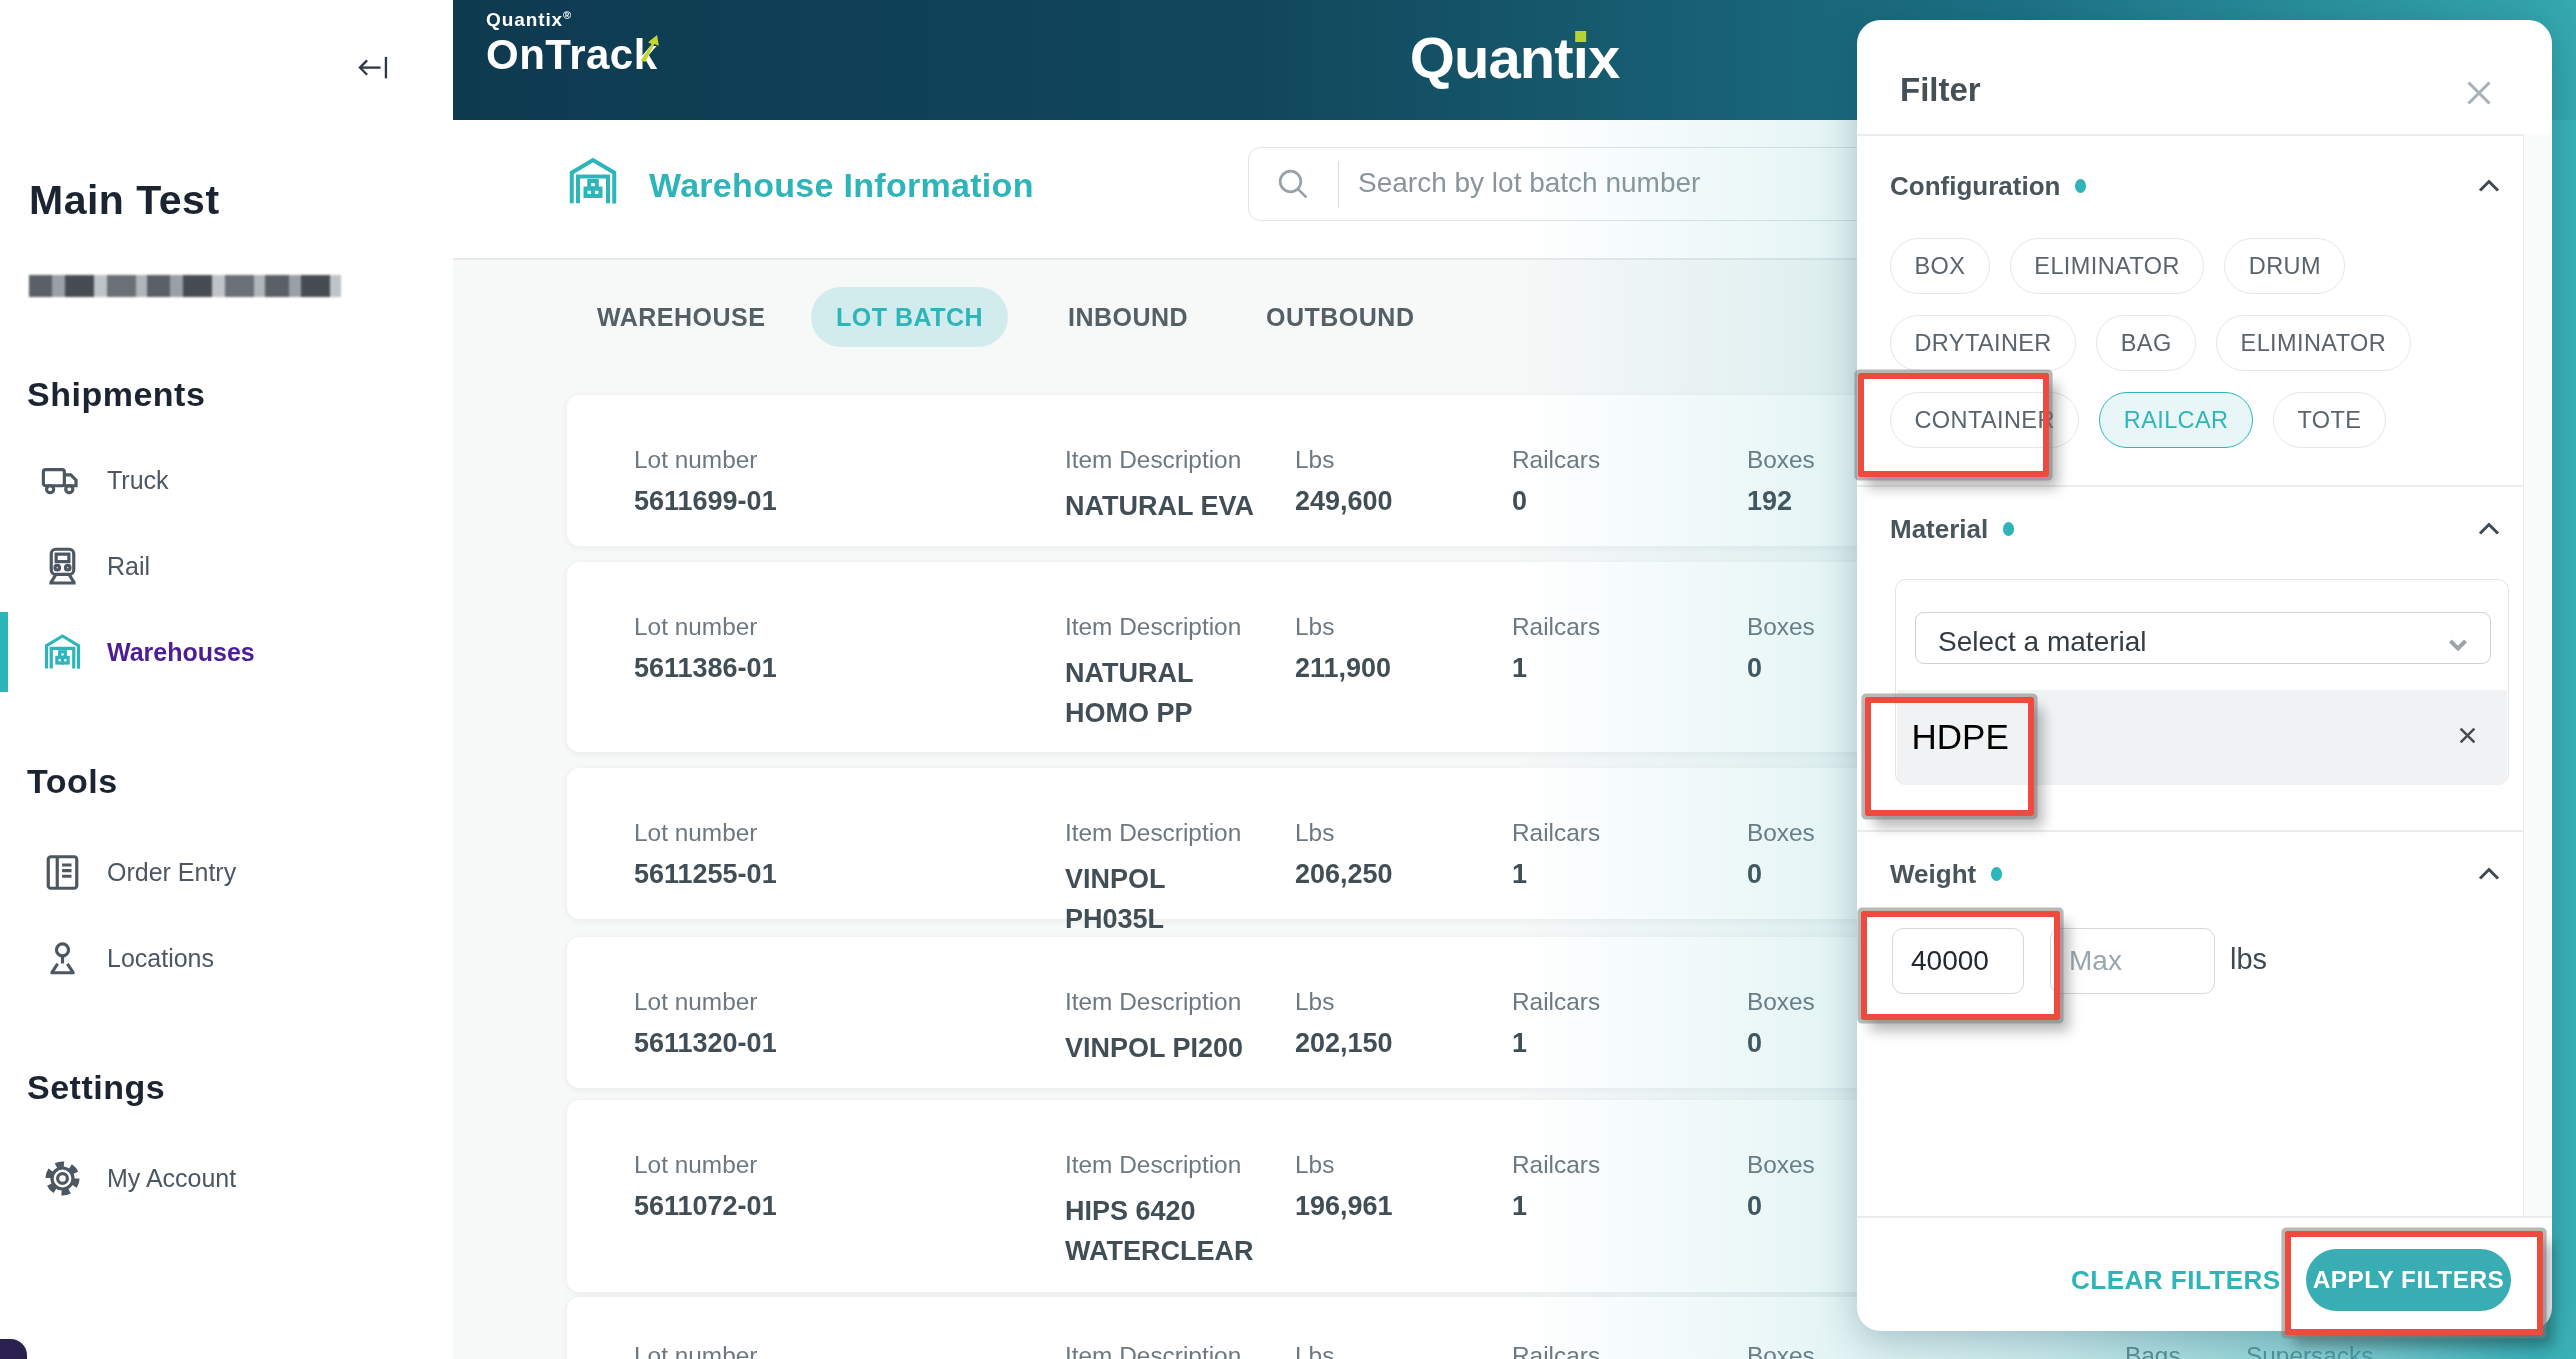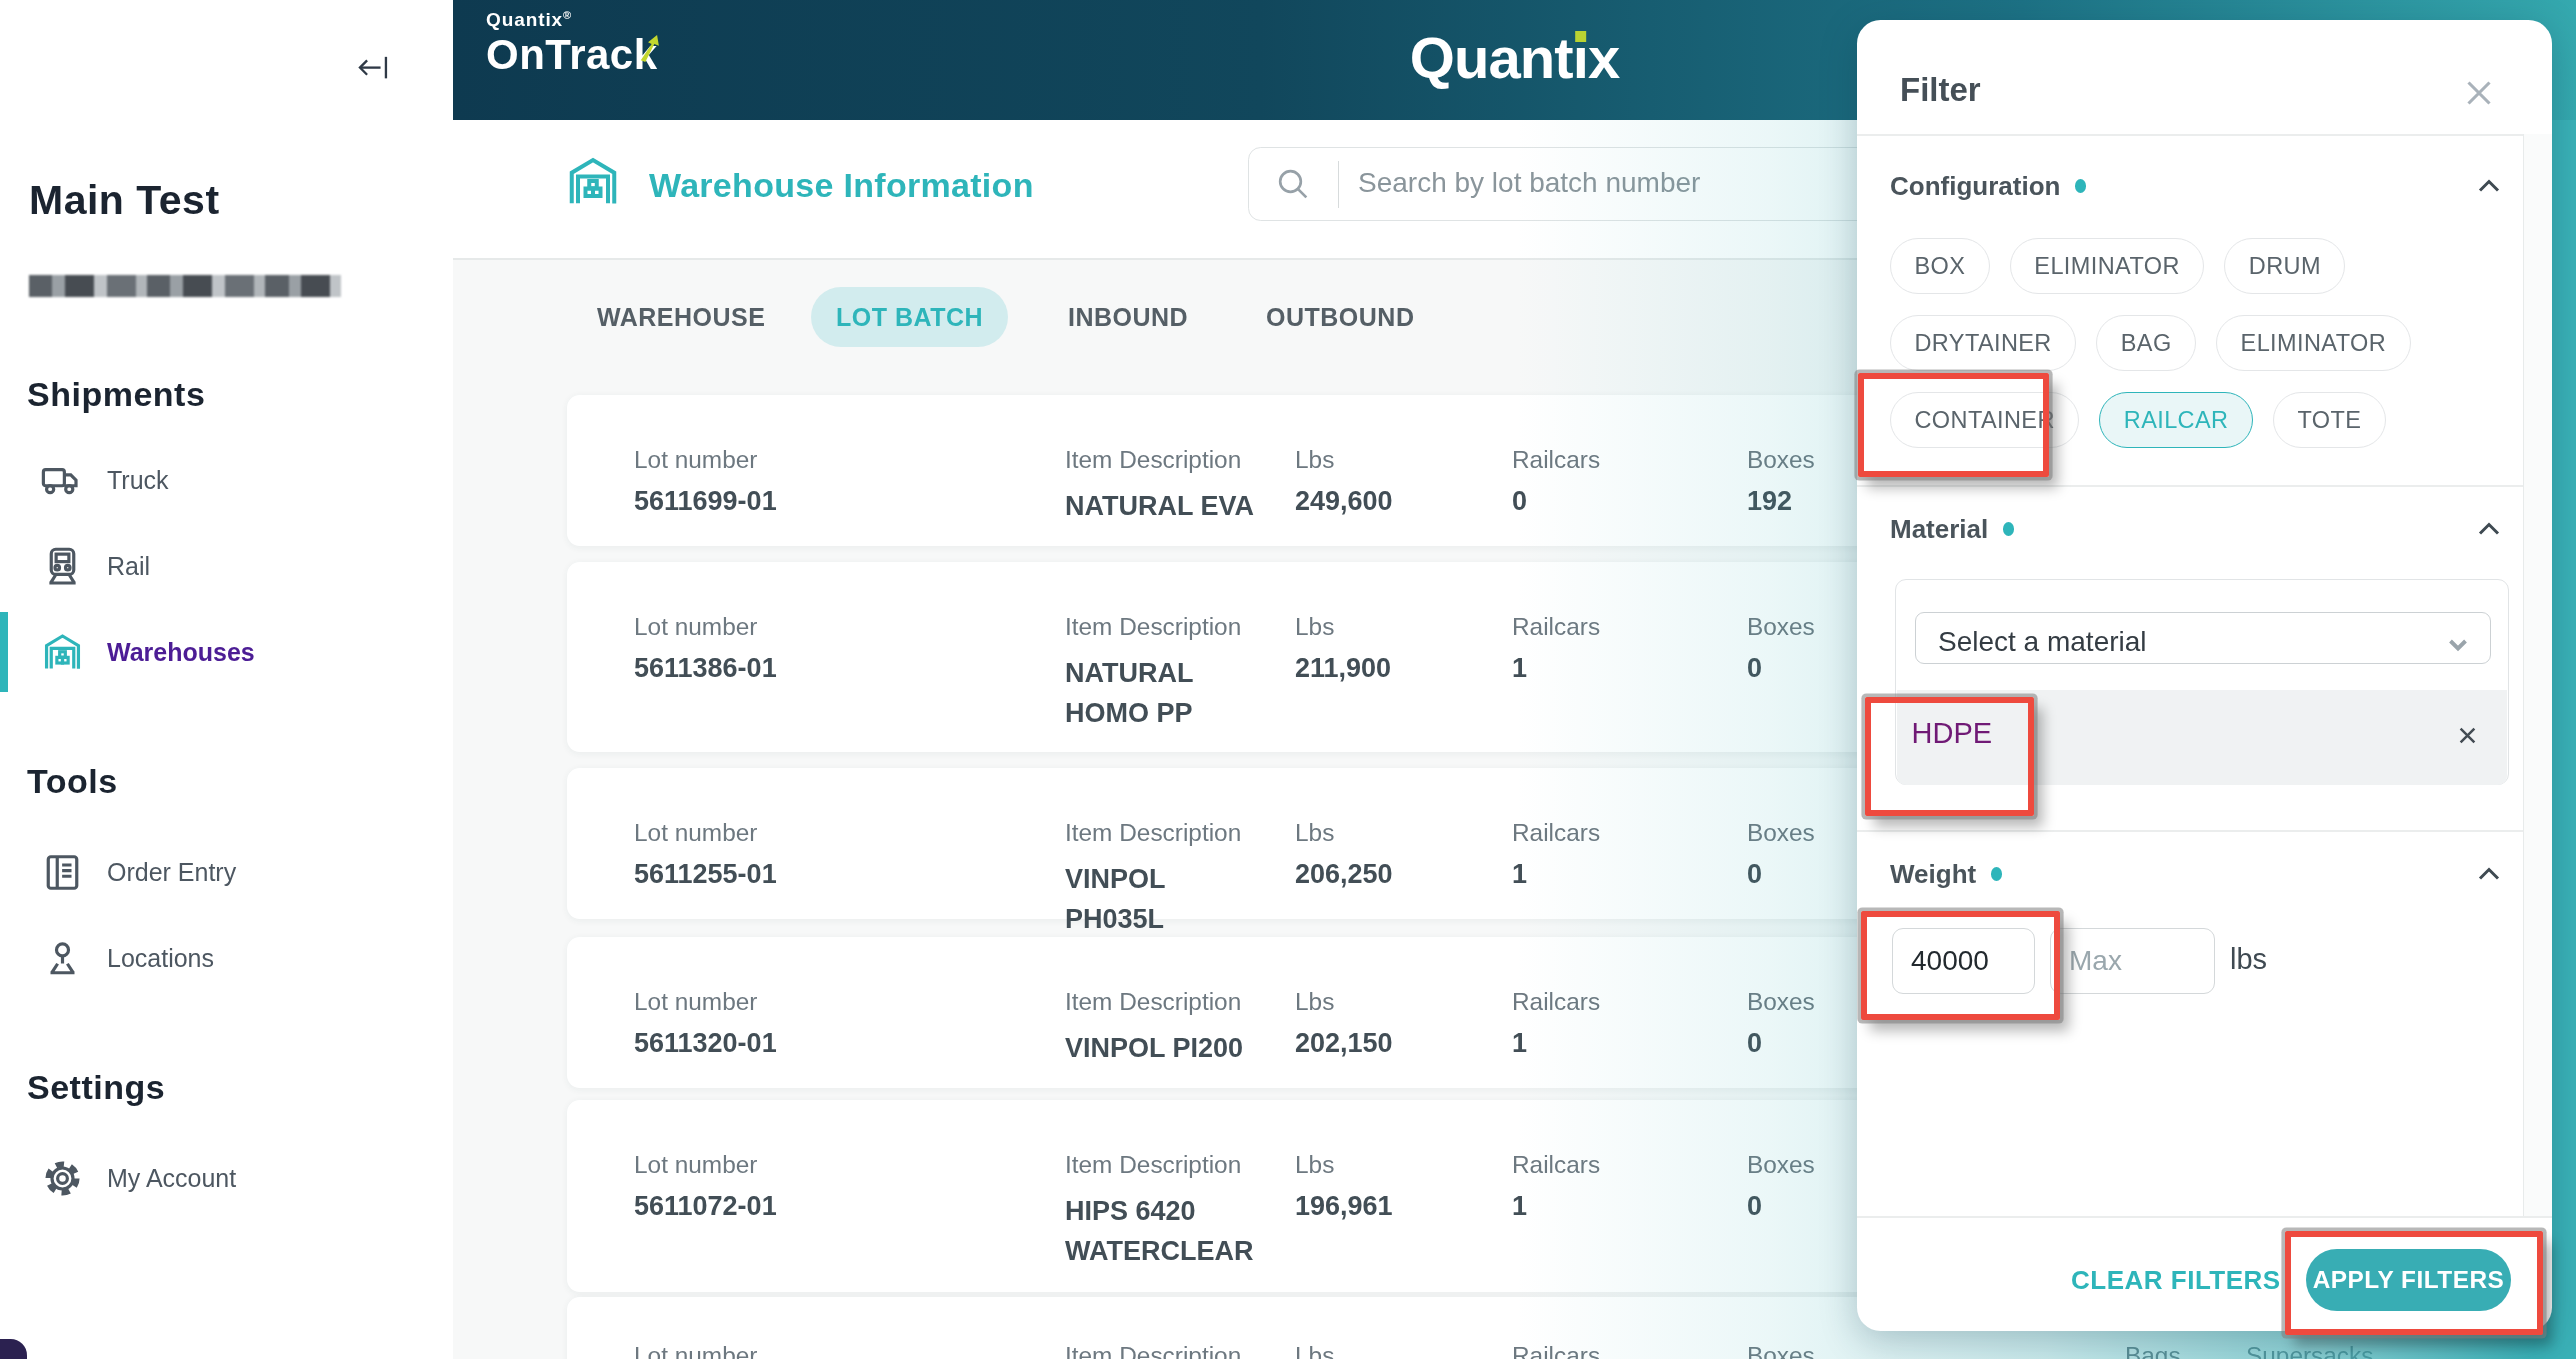--- a/index.html
+++ b/index.html
@@ -81,26 +81,26 @@
     font-size:23.5px;color:#5a646b;background:#fff;letter-spacing:0.4px;cursor:pointer;}
   .chip.sel{border-color:#2eb5ba;background:#e9f6f7;color:#2eb5ba;}
   .mat-box{position:absolute;left:38px;top:559px;width:614px;height:206px;border:1.8px solid #e1e4e6;
     border-radius:11px;box-sizing:border-box;}
   .mat-select{position:absolute;left:58px;top:592px;width:576px;height:52px;border:1.8px solid #ccd1d4;
     border-radius:9px;box-sizing:border-box;background:#fff;cursor:pointer;}
   .mat-select .sel-txt{position:absolute;left:22px;top:12.7px;font-size:28px;color:#343c43;}
   .mat-select .sel-chev{position:absolute;right:14.5px;top:12.7px;width:36px;height:36px;}
   .mat-tag-row{position:absolute;left:40px;top:670px;width:610px;height:95px;background:#f0f2f3;
     border-radius:0 0 9px 9px;}
-  .mat-tag-label{position:absolute;left:14.5px;top:27px;font-size:29px;color:#701a75;}
+  .mat-tag-label{position:absolute;left:14.5px;top:27px;font-size:35px;color:#000000;}
   .mat-tag-x{position:absolute;left:554px;top:29px;width:33px;height:33px;cursor:pointer;}
   .wt-input{position:absolute;top:908px;height:66px;border:1.8px solid #d4d8da;border-radius:11px;
     box-sizing:border-box;font-size:28px;font-family:"Liberation Sans",sans-serif;color:#22292e;
     padding:0 18px;outline:none;background:#fff;}
-  .wt-min{left:35px;width:143px;}
+  .wt-min{left:35px;width:132px;}
   .wt-max{left:193px;width:165px;}
   .wt-input::placeholder{color:#9aa7ad;}
   .wt-unit{position:absolute;left:373px;top:923px;font-size:29px;color:#3f4a52;}
   .fp-scroll{position:absolute;left:666px;top:114px;width:28px;height:1082px;background:#fafbfb;
     border-left:0.9px solid #e8ebeb;cursor:pointer;}
   .btn-clear{position:absolute;left:208px;top:1244px;font-size:26px;font-weight:700;color:#2eb5ba;
     letter-spacing:0.5px;cursor:pointer;background:none;border:none;font-family:"Liberation Sans",sans-serif;}
   .btn-apply{position:absolute;left:449px;top:1229px;width:205px;height:62px;background:#38adb4;border:none;
     border-radius:31px;color:#ffffff;font-size:24.4px;font-weight:700;letter-spacing:0.5px;cursor:pointer;
     font-family:"Liberation Sans",sans-serif;}

